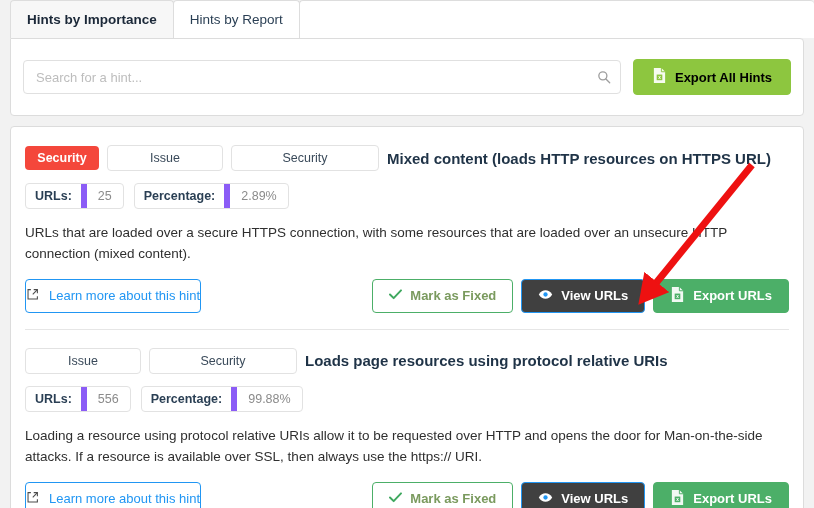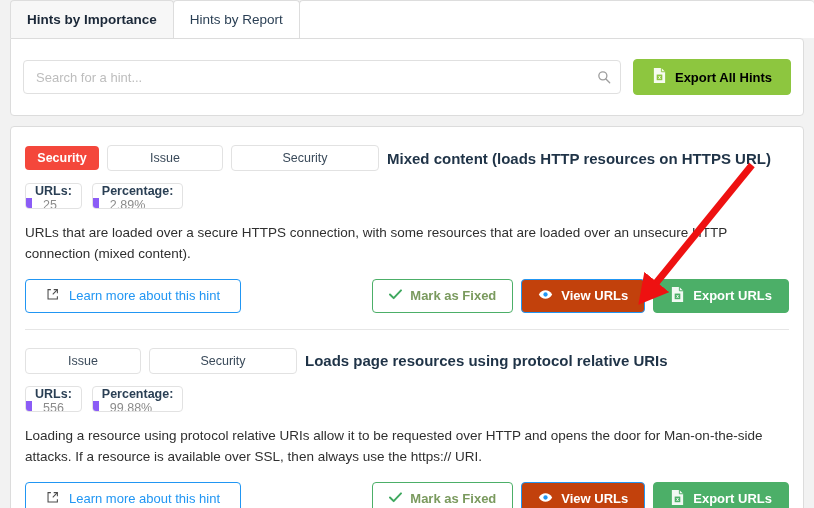--- a/index.html
+++ b/index.html
@@ -110,36 +110,36 @@
     color: #000000;
     height: 36px;
     padding: 0 18px;
   }
   .btn-export-urls {
     background: #4caf68;
     border-color: #4caf68;
     color: #ffffff;
   }
   .btn-view-urls {
-    background: #c2410c;
+    background: #404040;
     border-color: #2196f3;
     color: #ffffff;
   }
   .btn-mark-fixed {
     background: #ffffff;
     border-color: #4caf68;
     color: #7a9a5e;
   }
   .btn-learn {
     background: #ffffff;
     border: 1px solid #2196f3;
     color: #2196f3;
     font-weight: normal;
     height: 34px;
-    padding: 0 20px;
+    padding: 0 0;
     gap: 10px;
   }
 
   
   .hints-panel { padding: 0 14px; }
   .hint {
     padding: 18px 0 16px 0;
   }
   .hint + .hint { border-top: 1px solid #e6e6e6; }
 
@@ -189,21 +189,20 @@
     margin-top: 12px;
   }
   .stat {
     display: inline-flex;
     align-items: stretch;
     border: 1px solid #e2e2e2;
     border-radius: 4px;
     height: 26px;
     overflow: hidden;
     background: #fff;
-    flex-direction: column;
   }
   .stat .k {
     display: flex; align-items: center;
     padding: 0 9px;
     font-size: 12.5px;
     font-weight: bold;
     color: #2a3f54;
   }
   .stat .v {
     display: flex; align-items: center;

